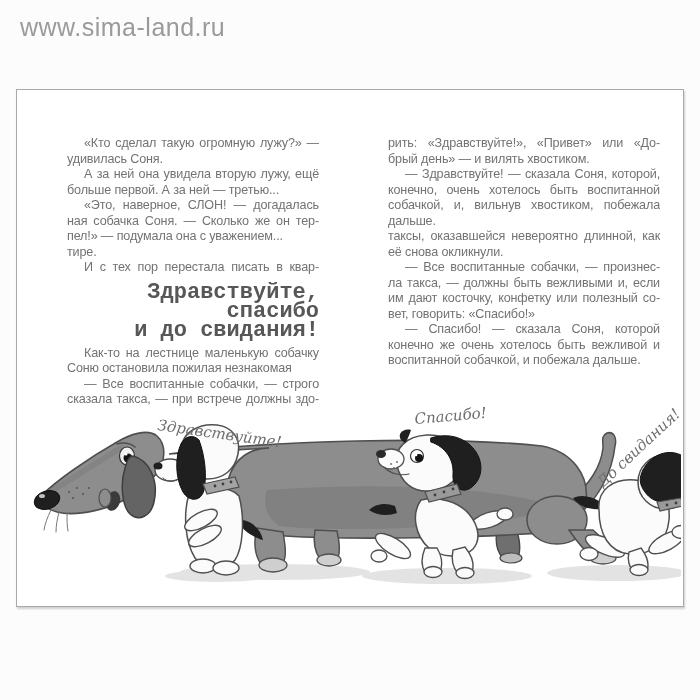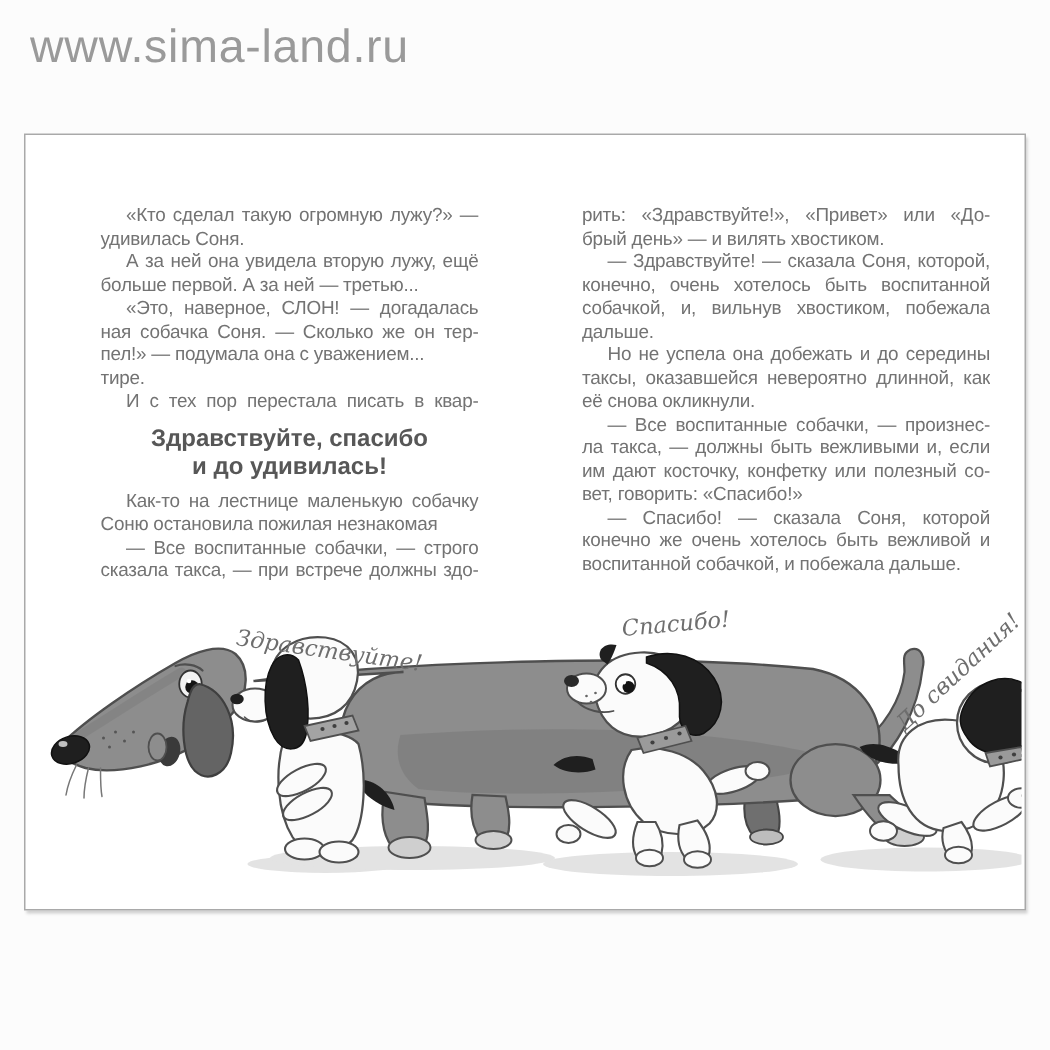--- a/index.html
+++ b/index.html
@@ -4,40 +4,40 @@
 <style>
   html,body{margin:0;padding:0;}
   body{
     width:700px;height:700px;position:relative;
     background:#fcfcfc;
     font-family:"Liberation Sans", sans-serif;
     overflow:hidden;
   }
   .watermark{
     position:absolute;left:20px;top:13px;
-    font-size:31px;color:#9a9a9a;letter-spacing:.5px;
+    font-size:25px;color:#9a9a9a;letter-spacing:.5px;
   }
   .page{
     position:absolute;left:16px;top:89px;width:666px;height:516px;
     background:#ffffff;border:1px solid #a9a9a9;
     box-shadow:1px 2px 2px rgba(0,0,0,.18);
   }
   .col{position:absolute;top:46px;}
   .col-left{left:50px;width:252px;}
   .col-right{left:371px;width:272px;}
   .ln{
     height:15.5px;line-height:15.5px;font-size:12.6px;
     letter-spacing:-0.15px;color:#737373;overflow:hidden;text-align:left;
   }
   .fill{text-align:justify;text-align-last:justify;}
   .ind{text-indent:17px;}
   .heading{
-    margin:7px 0 6px;text-align:center;
-    font-family:Liberation Sans, sans-serif;font-weight:bold;
-    font-size:16px;line-height:19px;color:#575757;
+    margin:7px 0 6px;text-align:right;
+    font-family:Liberation Mono, monospace;font-weight:bold;
+    font-size:22px;line-height:19px;color:#575757;
   }
   .illustration{position:absolute;left:0;top:300px;}
   .caption{
     font-family:"DejaVu Serif", serif;font-style:italic;
     font-size:15px;fill:#6e6e6e;
   }
 </style>
 </head>
 <body>
 
@@ -51,37 +51,36 @@
     <div class="ln ind fill">А за ней она увидела вторую лужу, ещё</div>
     <div class="ln">больше первой. А за ней — третью...</div>
     <div class="ln ind fill">«Это, наверное, СЛОН! — догадалась ум-</div>
     <div class="ln fill">ная собачка Соня. — Сколько же он тер-</div>
     <div class="ln">пел!» — подумала она с уважением...</div>
     <div class="ln">тире.</div>
     <div class="ln ind fill">И с тех пор перестала писать в квар-</div>
 
     <div class="heading">
       <div>Здравствуйте, спасибо</div>
-      <div>и до удивилась!</div>
+      <div>и до свидания!</div>
     </div>
 
     <div class="ln ind fill">Как-то на лестнице маленькую собачку</div>
     <div class="ln">Соню остановила пожилая незнакомая такса.</div>
     <div class="ln ind fill">— Все воспитанные собачки, — строго</div>
     <div class="ln fill">сказала такса, — при встрече должны здо-</div>
   </div>
 
   <div class="col col-right">
     <div class="ln fill">рить: «Здравствуйте!», «Привет» или «До-</div>
     <div class="ln">брый день» — и вилять хвостиком.</div>
     <div class="ln ind fill">— Здравствуйте! — сказала Соня, которой,</div>
     <div class="ln fill">конечно, очень хотелось быть воспитанной</div>
     <div class="ln fill">собачкой, и, вильнув хвостиком, побежала</div>
     <div class="ln">дальше.</div>
-    <div class="ln ind fill">Но не успела она добежать и до середины</div>
     <div class="ln fill">таксы, оказавшейся невероятно длинной, как</div>
     <div class="ln">её снова окликнули.</div>
     <div class="ln ind fill">— Все воспитанные собачки, — произнес-</div>
     <div class="ln fill">ла такса, — должны быть вежливыми и, если</div>
     <div class="ln fill">им дают косточку, конфетку или полезный со-</div>
     <div class="ln">вет, говорить: «Спасибо!»</div>
     <div class="ln ind fill">— Спасибо! — сказала Соня, которой</div>
     <div class="ln fill">конечно же очень хотелось быть вежливой и</div>
     <div class="ln">воспитанной собачкой, и побежала дальше.</div>
   </div>

